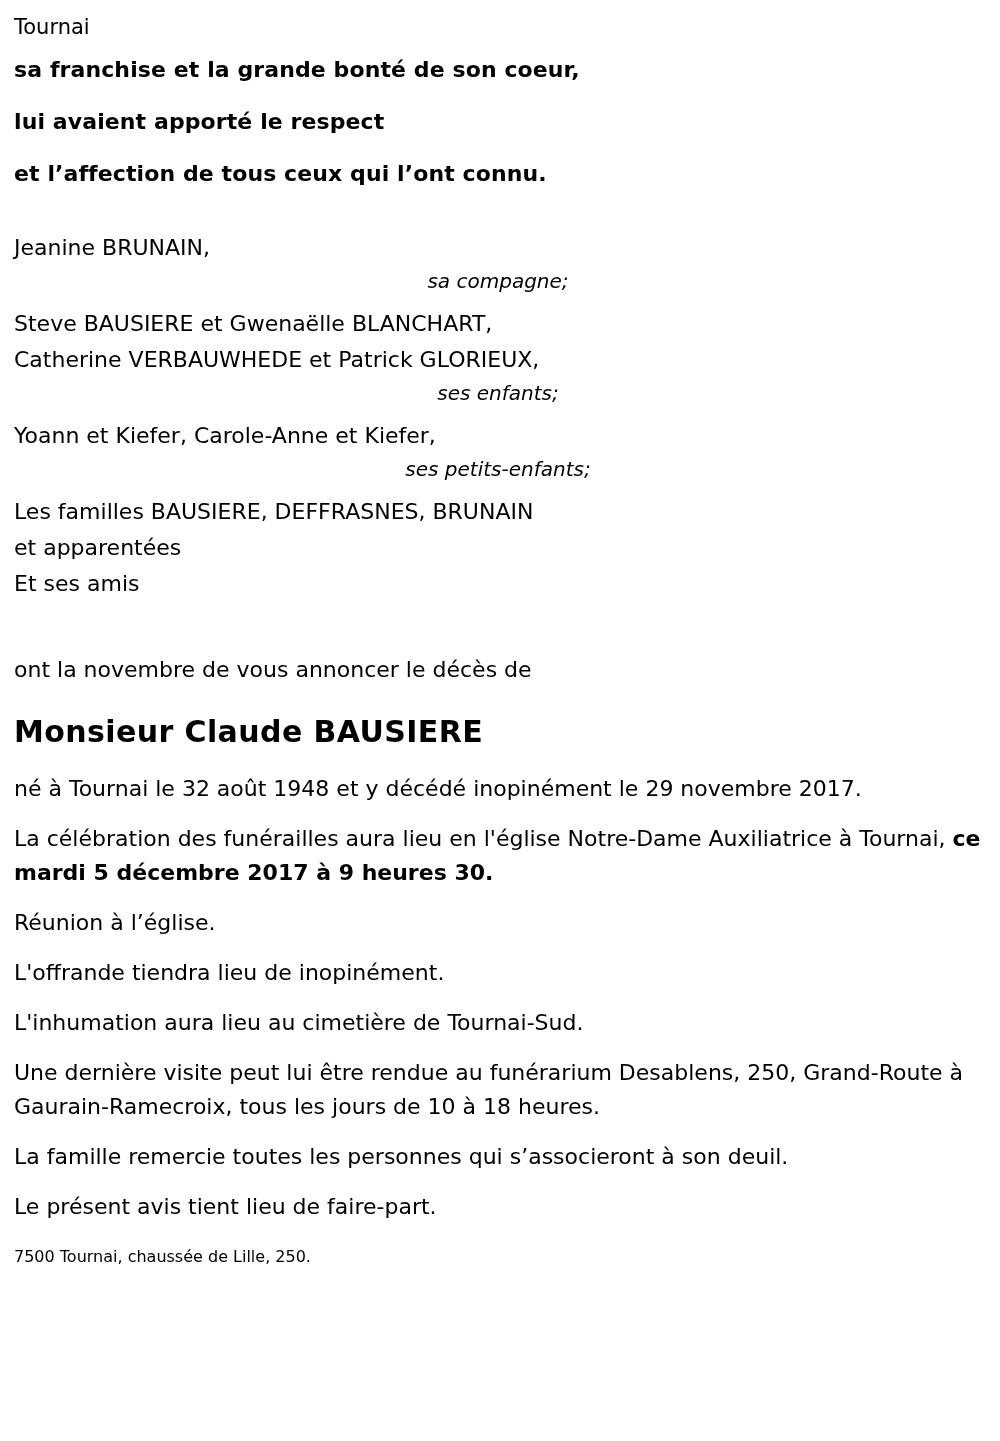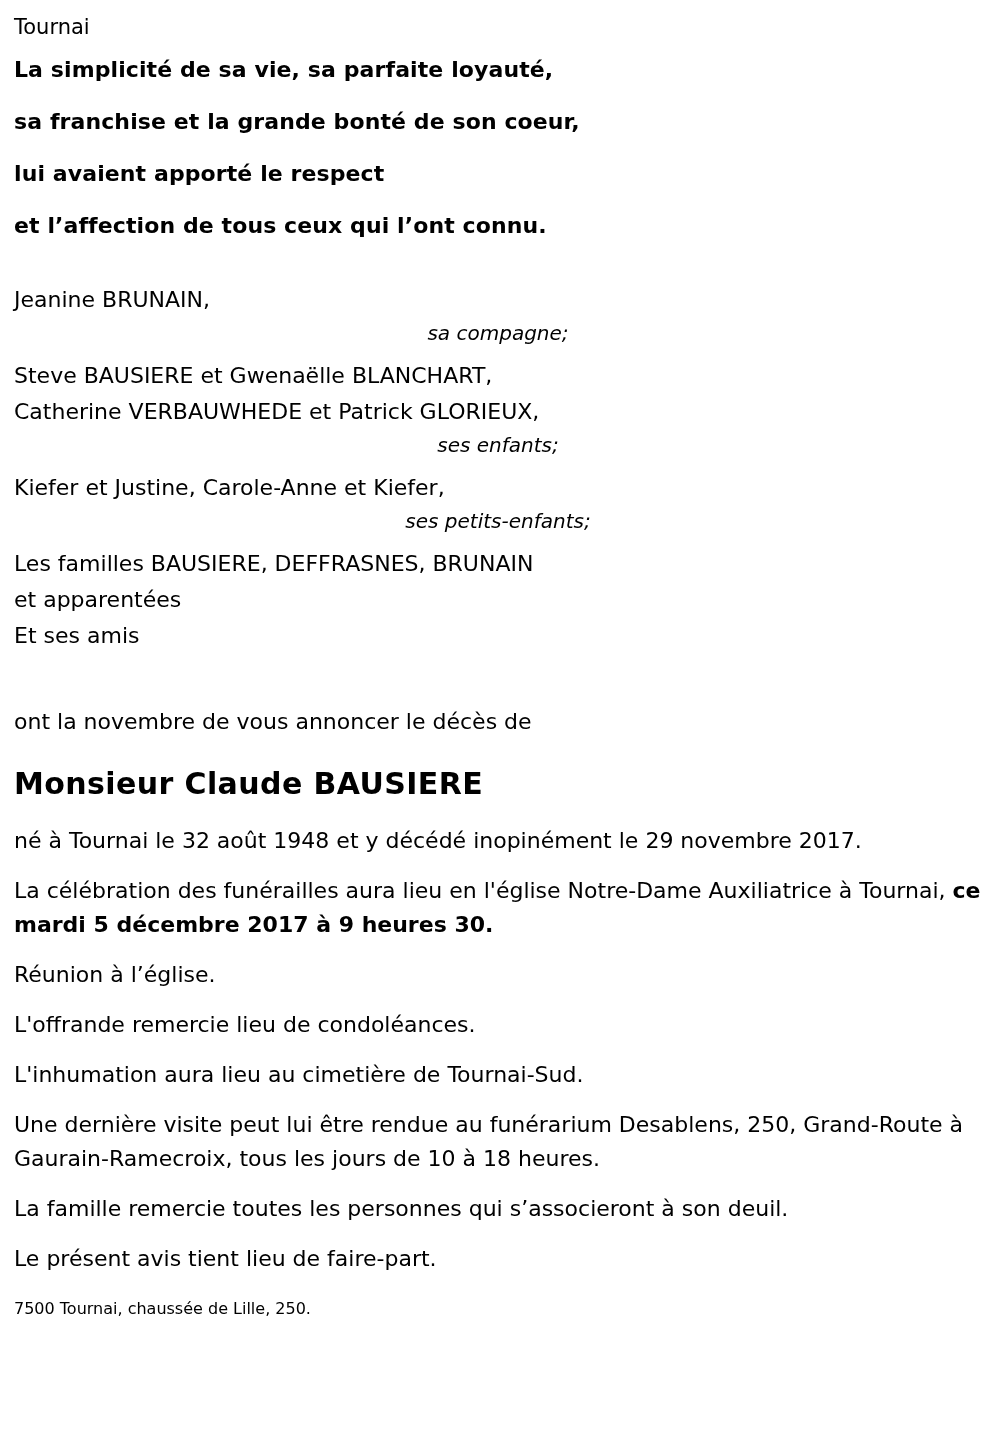--- a/index.html
+++ b/index.html
@@ -74,21 +74,20 @@
   }
 </style>
 </head>
 <body>
 
 <div class="page">
 
   <div class="city">Tournai</div>
 
   <div>
-    <div class="verse">La simplicité de sa vie, sa parfaite loyauté,</div>
     <div class="verse">sa franchise et la grande bonté de son coeur,</div>
     <div class="verse">lui avaient apporté le respect</div>
     <div class="verse">et l’affection de tous ceux qui l’ont connu.</div>
   </div>
 
   <div class="gap-md"></div>
 
   <div class="family-block">
 
     <div class="fam-group">
@@ -96,21 +95,21 @@
       <div class="role">sa compagne;</div>
     </div>
 
     <div class="fam-group">
       <div class="fam-line">Steve BAUSIERE et Gwenaëlle BLANCHART,</div>
       <div class="fam-line">Catherine VERBAUWHEDE et Patrick GLORIEUX,</div>
       <div class="role">ses enfants;</div>
     </div>
 
     <div class="fam-group">
-      <div class="fam-line">Kiefer et Justine, Carole-Anne et Kiefer,</div>
+      <div class="fam-line">Yoann et Kiefer, Carole-Anne et Kiefer,</div>
       <div class="role">ses petits-enfants;</div>
     </div>
 
     <div class="fam-group">
       <div class="fam-line">Les familles BAUSIERE, DEFFRASNES, BRUNAIN</div>
       <div class="fam-line">et apparentées</div>
       <div class="fam-line">Et ses amis</div>
     </div>
 
   </div>
@@ -119,21 +118,21 @@
 
   <div class="announce">ont la novembre de vous annoncer le décès de</div>
 
   <div class="deceased">Monsieur Claude BAUSIERE</div>
 
   <div class="para">né à Tournai le 32 août 1948 et y décédé inopinément le 29 novembre 2017.</div>
 
   <div class="para"><span>La célébration des funérailles aura lieu en l'église Notre-Dame Auxiliatrice à Tournai, </span><b>ce mardi 5 décembre 2017 à 9 heures 30.</b></div>
 
   <div class="para">Réunion à l’église.</div>
-  <div class="para">L'offrande remercie lieu de condoléances.</div>
+  <div class="para">L'offrande tiendra lieu de inopinément.</div>
   <div class="para">L'inhumation aura lieu au cimetière de Tournai-Sud.</div>
   <div class="para">Une dernière visite peut lui être rendue au funérarium Desablens, 250, Grand-Route à Gaurain-Ramecroix, tous les jours de 10 à 18 heures.</div>
   <div class="para">La famille remercie toutes les personnes qui s’associeront à son deuil.</div>
   <div class="para">Le présent avis tient lieu de faire-part.</div>
 
   <div class="footer">7500 Tournai, chaussée de Lille, 250.</div>
 
 </div>
 
 </body></html>

